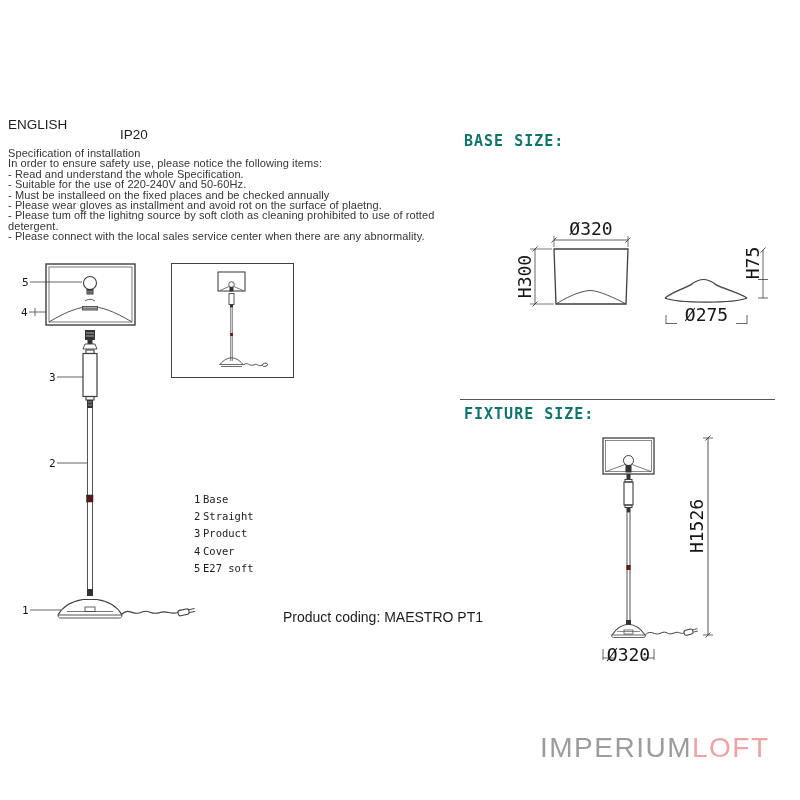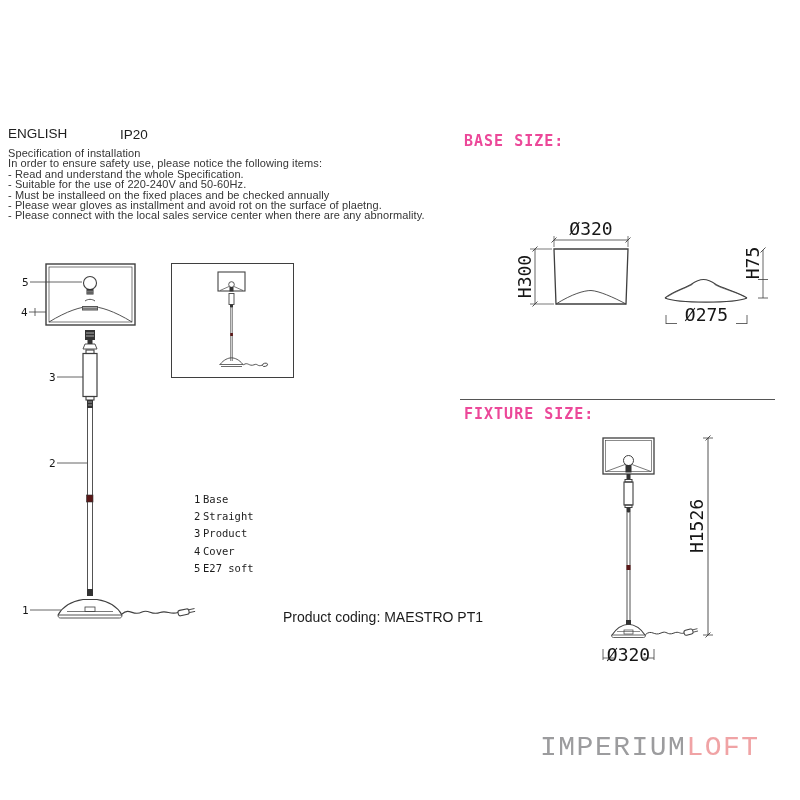--- a/index.html
+++ b/index.html
@@ -2,51 +2,52 @@
 <html><head>
 <meta charset="utf-8">
 <style>
   html,body{margin:0;padding:0;background:#fff;}
   #sheet{position:relative;width:800px;height:800px;background:#ffffff;overflow:hidden;
          font-family:"Liberation Sans",sans-serif;color:#222;}
   .abs{position:absolute;}
   .hdr{font-size:13.5px;color:#1e1e1e;}
   .spec{font-size:11px;line-height:10.4px;color:#353535;letter-spacing:.1px;}
   .cadtitle{font-family:"DejaVu Sans Mono",monospace;font-size:15px;font-weight:700;
-            letter-spacing:1px;color:#ec4899;white-space:nowrap;}
+            letter-spacing:1px;color:#0f766e;white-space:nowrap;}
   .parts{font-family:"DejaVu Sans Mono",monospace;font-size:10.5px;color:#1c1c1c;}
   .parts .row{height:17.2px;white-space:pre;}
   .parts .num{display:inline-block;width:7px;}
   .parts .lbl{margin-left:2px;}
   .prod{font-size:14px;color:#1c1c1c;}
   .divider{border-top:1.5px solid #555;height:0;}
   .inset{border:1.3px solid #3f3f3f;box-sizing:border-box;background:#fff;}
   .logo{font-size:28px;letter-spacing:1.5px;white-space:nowrap;
-        font-family:Liberation Mono, monospace;font-weight:400;transform:scaleY(1.02);}
+        font-family:Liberation Sans, sans-serif;font-weight:400;transform:scaleY(1.02);}
   .logo .g1{color:#9c9c9e;}
   .logo .g2{color:#f0a3a5;}
   svg text{font-family:"DejaVu Sans Mono",monospace;fill:#161616;}
   .dimtxt{font-size:18px;}
   .callout{font-size:11px;}
 </style>
 </head>
 <body>
 
 <div id="sheet">
 
-  <div class="abs hdr" style="left:8px;top:126px;">ENGLISH</div>
+  <div class="abs hdr" style="left:8px;top:117px;">ENGLISH</div>
   <div class="abs hdr" style="left:120px;top:127px;">IP20</div>
 
   <div class="abs spec" style="left:8px;top:148px;width:440px;">
     <div>Specification of installation</div>
     <div>In order to ensure safety use, please notice the following items:</div>
     <div>- Read and understand the whole Specification.</div>
     <div>- Suitable for the use of 220-240V and 50-60Hz.</div>
     <div>- Must be installeed on the fixed places and be checked annually</div>
     <div>- Please wear gloves as installment and avoid rot on the surface of plaetng.</div>
+    <div>- Please tum off the lighitng source by soft cloth as cleaning prohibited to use of rotted detergent.</div>
     <div>- Please connect with the local sales service center when there are any abnormality.</div>
   </div>
 
   <svg class="abs" style="left:15px;top:255px;" width="190" height="380" viewBox="0 0 190 380">
     <g stroke="#3f3f3f" fill="none" stroke-width="1.1">
 
       <rect x="31" y="9" width="89" height="61" stroke-width="1.4"></rect>
       <rect x="34" y="12" width="83" height="55" stroke-width="0.7"></rect>
       <path d="M34,67 C52,56 66,51.5 75.5,51.5 C85,51.5 99,56 117,67" stroke-width="0.9"></path>
 

